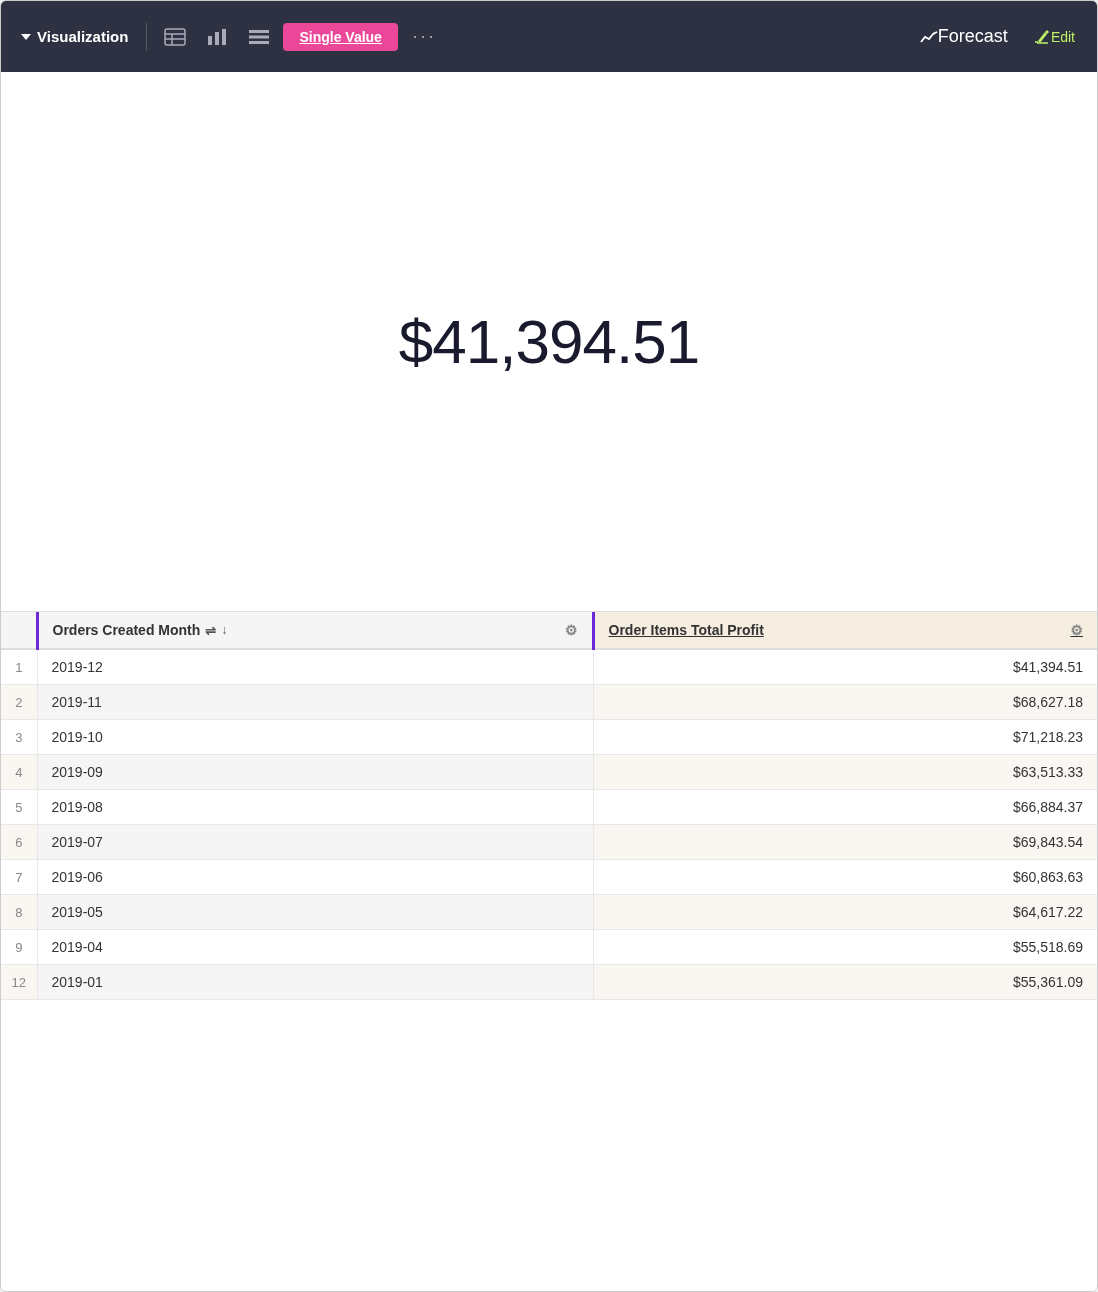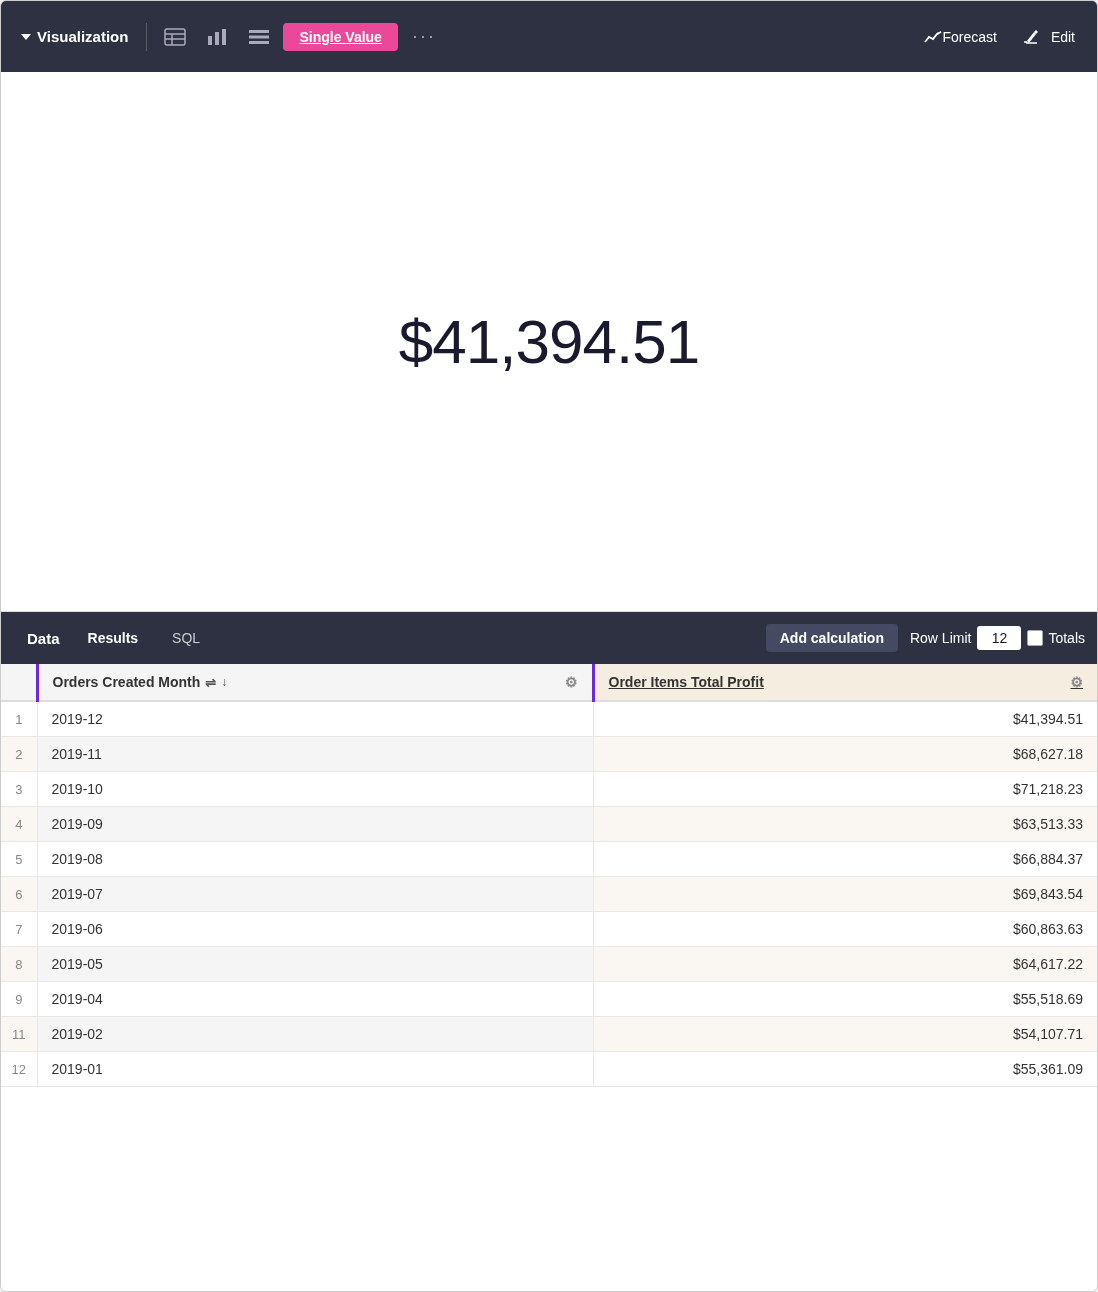--- a/index.html
+++ b/index.html
@@ -87,38 +87,38 @@
       font-size: 18px;
       letter-spacing: 2px;
     }
     .toolbar-forecast-btn {
       background: transparent;
       border: none;
       color: #fff;
       cursor: pointer;
       padding: 6px 10px;
       border-radius: 4px;
-      font-size: 14px;
+      font-size: 18px;
       font-weight: 500;
       display: flex;
       align-items: center;
       justify-content: flex-end;
     }
     .toolbar-edit-btn {
       background: transparent;
       border: none;
-      color: #ffffff;
+      color: #bef264;
       cursor: pointer;
       padding: 6px 10px;
       border-radius: 4px;
       font-size: 14px;
       font-weight: 500;
       display: flex;
       align-items: center;
-      gap: 12px;
+      gap: 1px;
     }
     .spacer { flex: 1; }
 
     
     .viz-area {
       background: #fff;
       flex: 0 0 540px;
       display: flex;
       align-items: center;
       justify-content: center;
@@ -321,36 +321,20 @@
         <path d="M11 3 L13 1 L15 3 L13 5 Z" fill="currentColor" stroke="none"></path>
       </svg>
       <span>Edit</span>
     </button>
   </div>
 
   <div class="viz-area">
     <div class="single-value">$41,394.51</div>
   </div>
 
-  <div class="data-toolbar">
-    <div class="data-toggle">
-      <div class="chevron"></div>
-      <span>Data</span>
-    </div>
-    <button class="data-tab active">Results</button>
-    <button class="data-tab">SQL</button>
-    <div class="spacer"></div>
-    <button class="add-calc-btn">Add calculation</button>
-    <span class="row-limit-label">Row Limit</span>
-    <input class="row-limit-input" type="text" value="12" style="">
-    <div class="totals-label">
-      <div class="totals-checkbox"></div>
-      <span>Totals</span>
-    </div>
-  </div>
 
   <div class="table-wrapper">
     <table>
       <thead>
         <tr>
           <th style="width:36px; text-align:center;"></th>
           <th>
             <div class="th-inner">
               <span><b>Orders Created Month</b></span>
               <span class="pivot-icon">⇌</span>
@@ -406,25 +390,20 @@
       <td class="row-num">8</td>
       <td class="date-col left-col">2019-05</td>
       <td class="profit-col">$64,617.22</td>
     </tr>
           <tr>
       <td class="row-num">9</td>
       <td class="date-col left-col">2019-04</td>
       <td class="profit-col">$55,518.69</td>
     </tr>
           <tr>
-      <td class="row-num">11</td>
-      <td class="date-col left-col">2019-02</td>
-      <td class="profit-col">$54,107.71</td>
-    </tr>
-          <tr>
       <td class="row-num">12</td>
       <td class="date-col left-col">2019-01</td>
       <td class="profit-col">$55,361.09</td>
     </tr>
         </tbody>
     </table>
   </div>
 
 </div>
 

